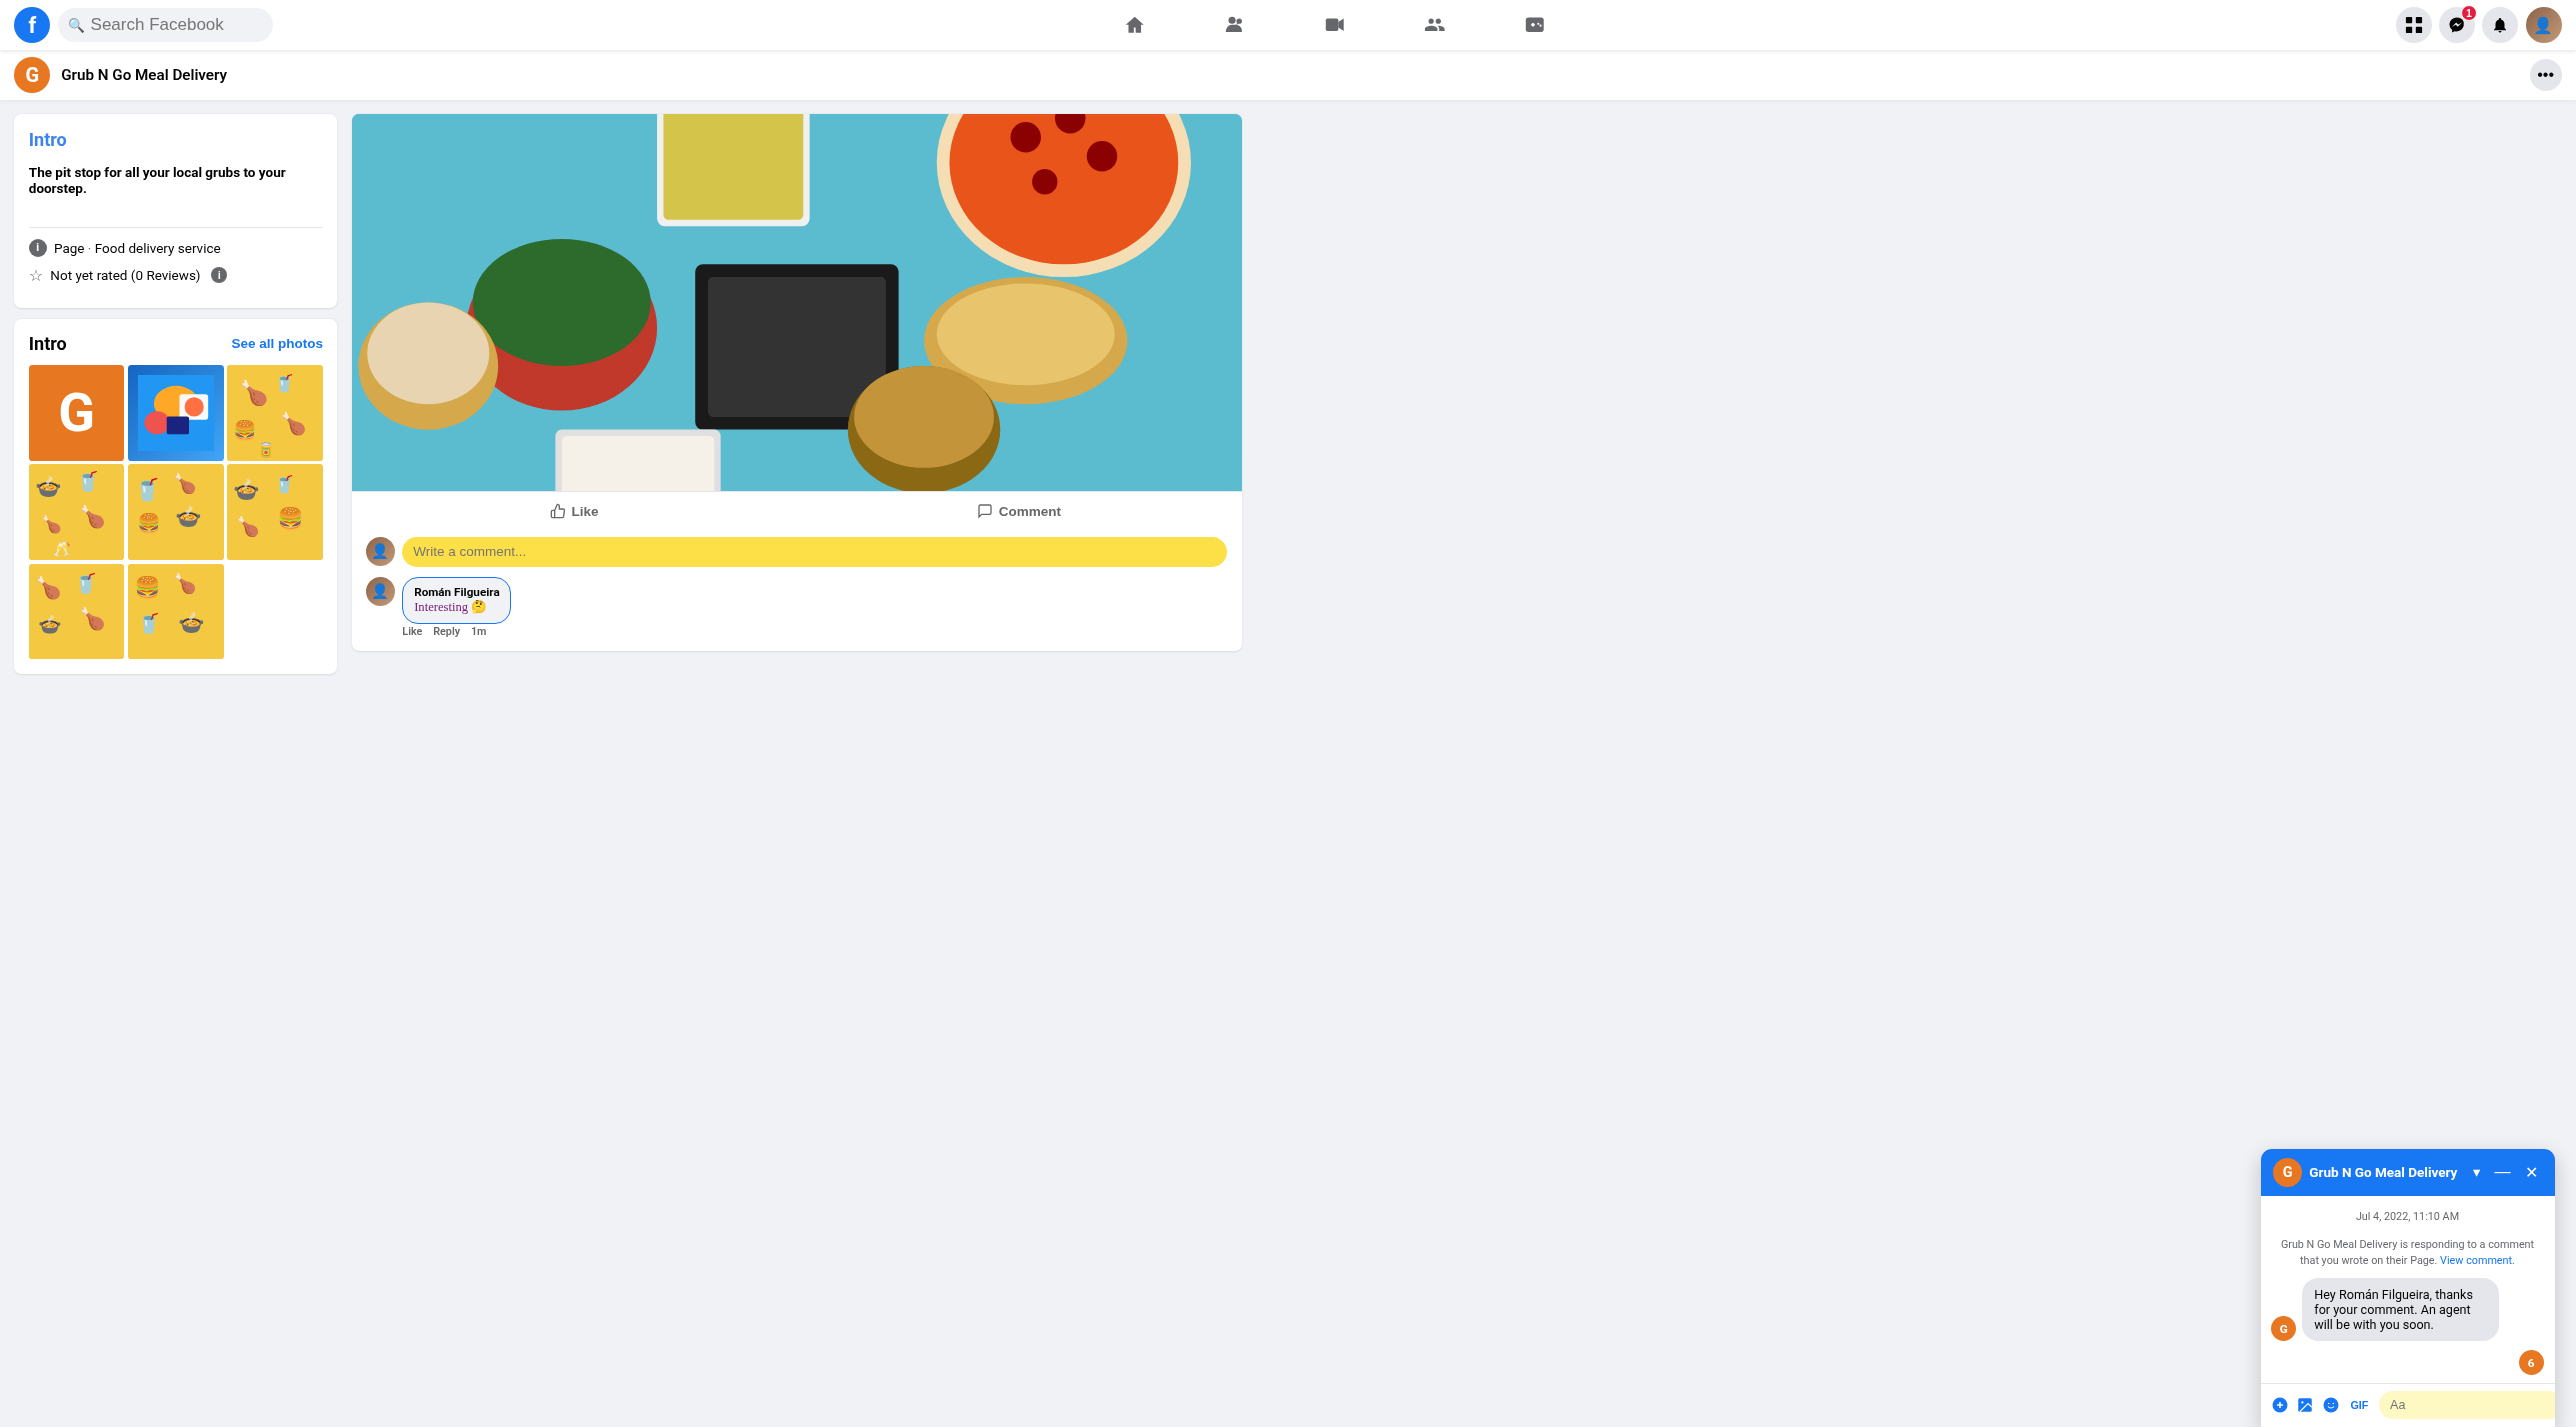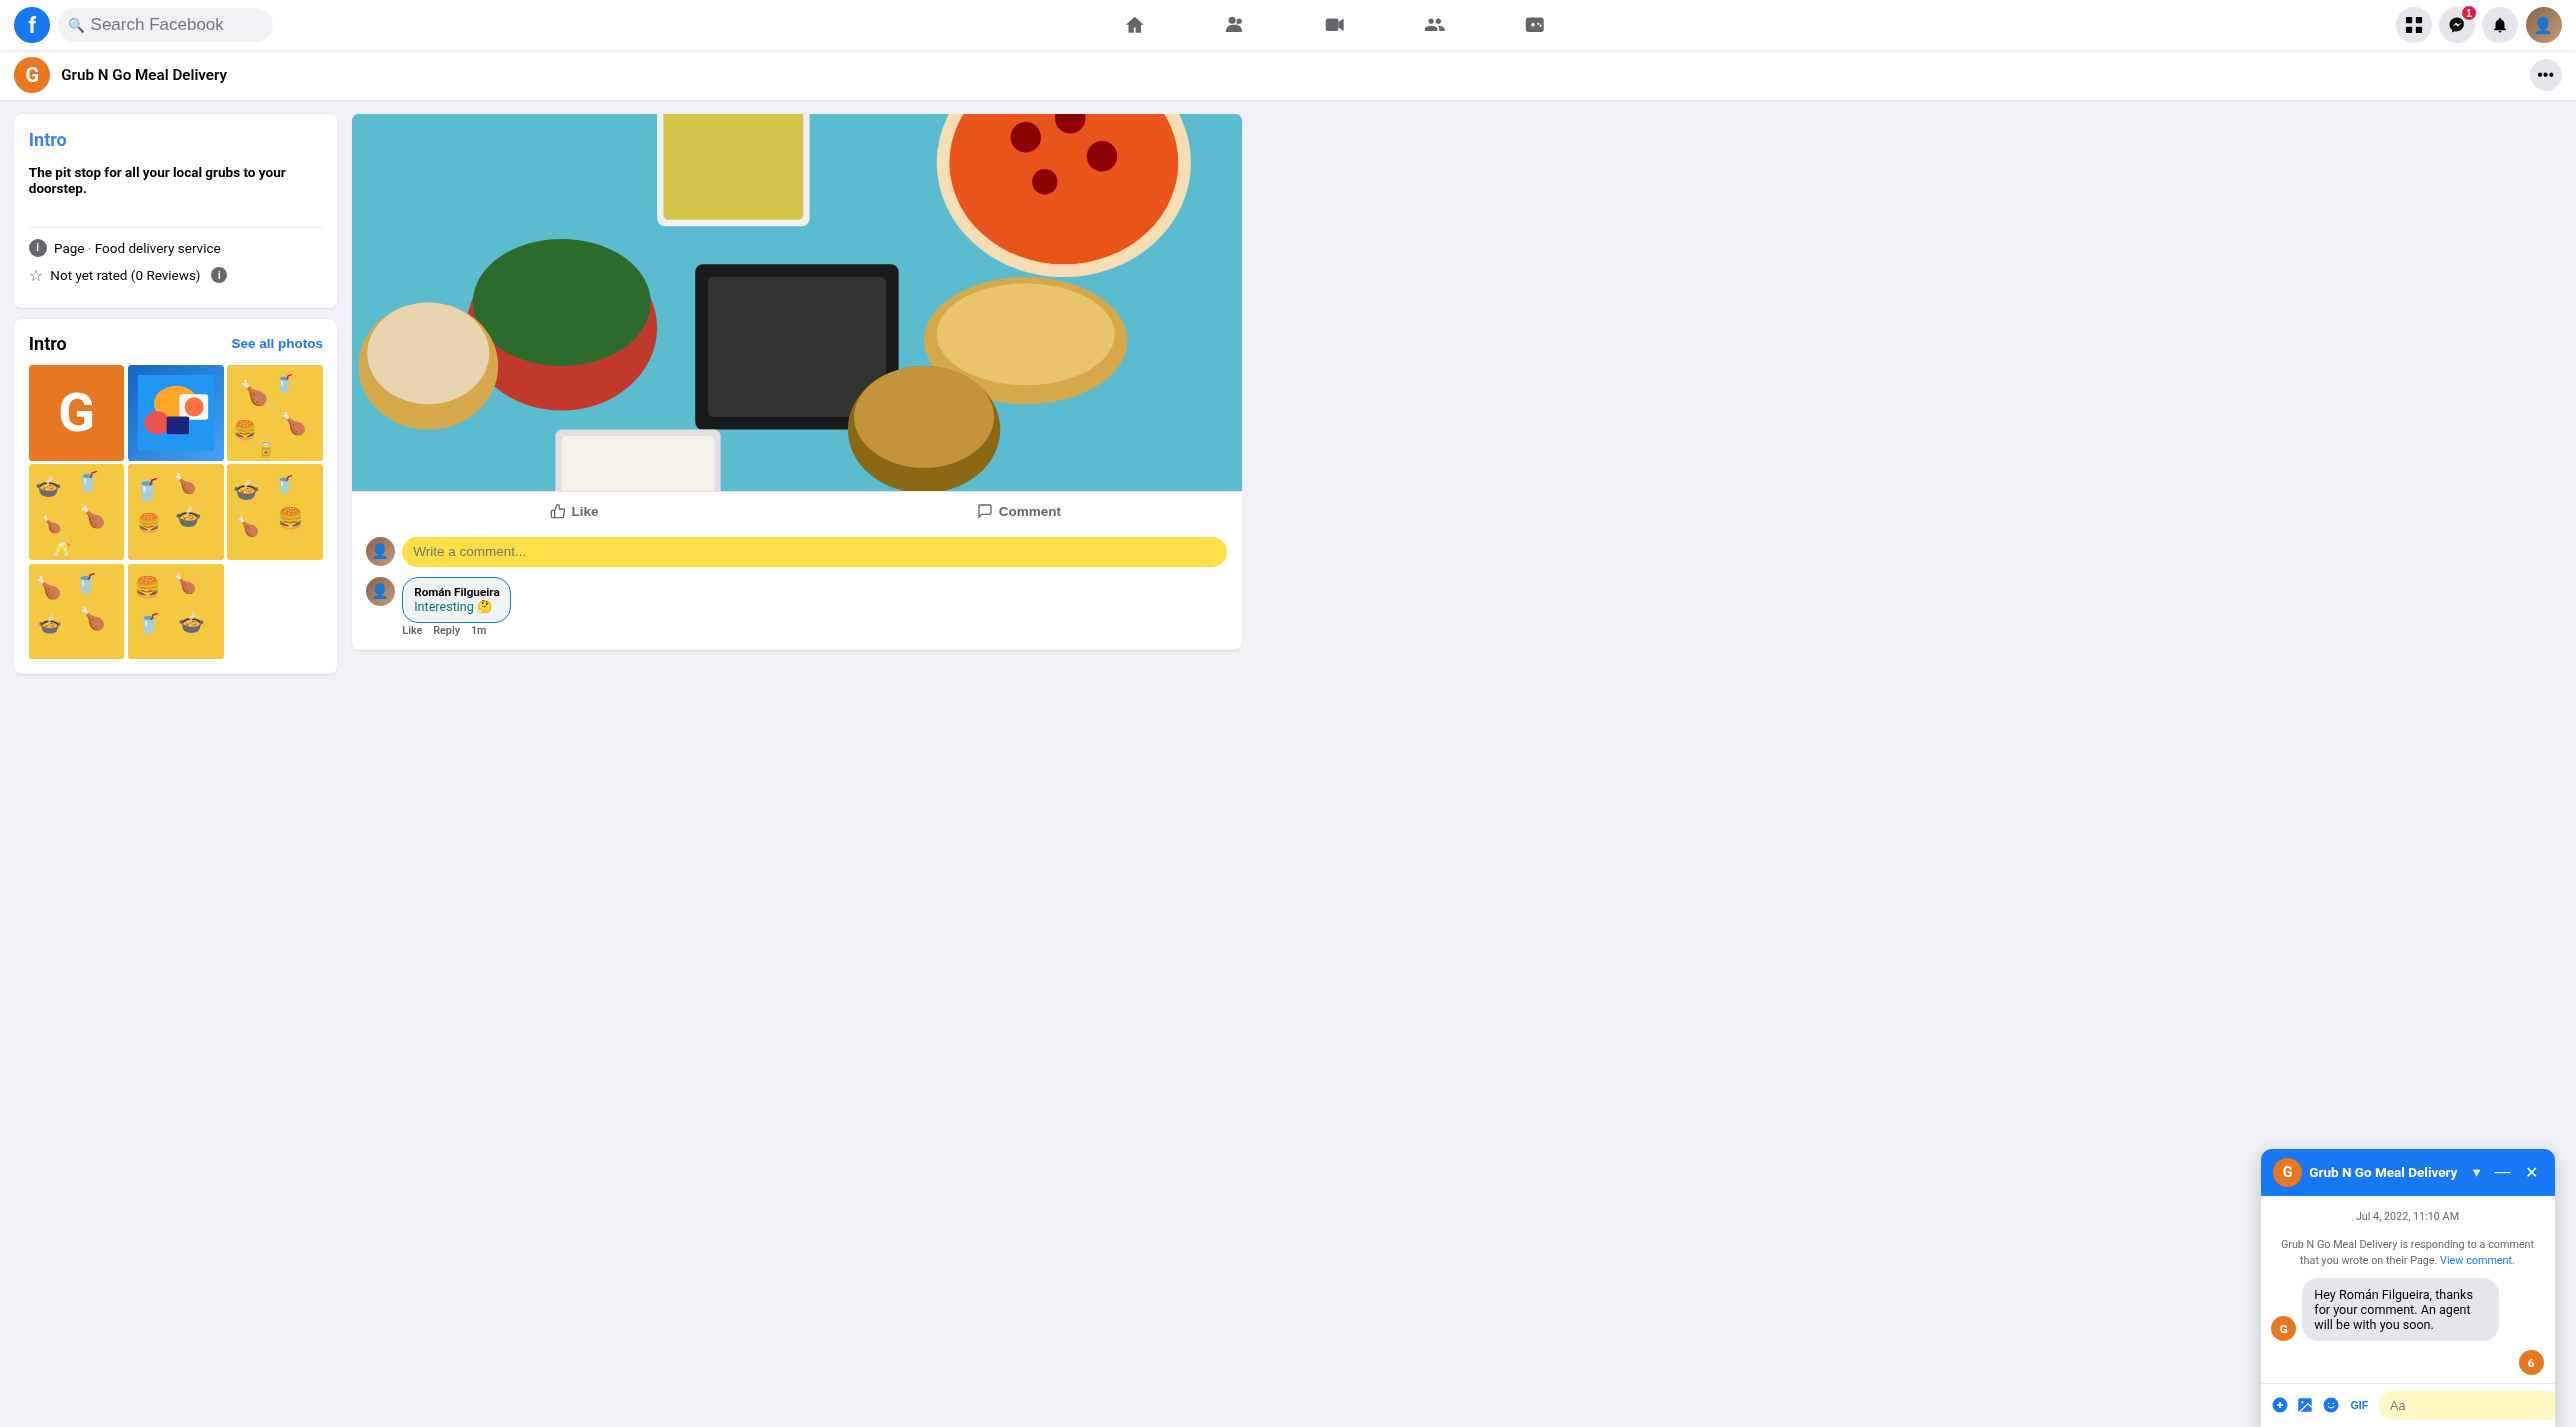--- a/index.html
+++ b/index.html
@@ -83,21 +83,21 @@
     .voucher-text { padding: 10.8px 14.4px 7.2px; font-size: 13.5px; color: #050505; }
     .post-actions { display: flex; border-top: 0.9px solid #e4e6eb; padding: 3.6px 0; }
     .post-action-btn { flex: 1; display: flex; align-items: center; justify-content: center; gap: 5.4px; padding: 7.2px; border: none; background: transparent; cursor: pointer; border-radius: 3.6px; color: #65676b; font-size: 13.5px; font-weight: 600; }
     .comment-section { padding: 7.2px 14.4px; }
     .comment-input-row { display: flex; align-items: center; gap: 7.2px; margin-bottom: 7.2px; }
     .commenter-avatar { width: 29px; height: 29px; border-radius: 50%; background: linear-gradient(135deg, #8B6347, #c49a78); flex-shrink: 0; display: flex; align-items: center; justify-content: center; font-size: 14.4px; }
     .comment-input { flex: 1; background: #fde047; border-radius: 18px; border: none; padding: 7.2px 10.8px; font-size: 13.5px; color: #65676b; outline: none; }
     .comment-row { display: flex; align-items: flex-start; gap: 7.2px; padding: 3.6px 0; }
     .comment-bubble { background: #f0f2f5; border-radius: 16px; padding: 7.2px 10.8px; max-width: 251px; border: 1.8px solid #1877f2; }
     .comment-author { font-weight: 700; font-size: 11.7px; color: #050505; }
-    .comment-text { font-size: 12.6px; color: #0f766e; }
+    .comment-text { font-size: 12.6px; color: #701a75; font-family: Liberation Serif, serif; }
     .comment-meta { display: flex; gap: 10.8px; padding: 1.8px 0; font-size: 10.8px; color: #65676b; }
     .comment-meta span { cursor: pointer; font-weight: 600; }
 
     
     .messenger-popup {
       position: fixed; bottom: 0; right: 21.5px; width: 294px;
       background: #fff; border-radius: 10.8px 10.8px 0 0; box-shadow: 0 7.2px 21.5px rgba(0,0,0,0.2);
       z-index: 200; display: flex; flex-direction: column; overflow: hidden;
     }
     .messenger-header {
@@ -110,21 +110,21 @@
     .messenger-min { color: #fff; font-size: 16px; cursor: pointer; padding: 0 3.6px; background: none; border: none; }
     .messenger-close { color: #fff; font-size: 16px; cursor: pointer; padding: 0 3.6px; background: none; border: none; }
     .messenger-body { flex: 1; padding: 10.8px 10.8px 7.2px; overflow-y: auto; max-height: 305px; display: flex; flex-direction: column; gap: 9px; }
     .msg-date { text-align: center; font-size: 10.8px; color: #65676b; margin: 3.6px 0; }
     .msg-bubble-received { background: #e4e6eb; border-radius: 16px; padding: 9px 12.6px; max-width: 197px; font-size: 12.6px; color: #050505; align-self: flex-end; }
     .msg-context { font-size: 10.8px; color: #65676b; text-align: center; line-height: 1.4; margin: 1.8px 0; }
     .msg-context a { color: #1877f2; text-decoration: none; }
     .msg-bubble-sent-row { display: flex; align-items: flex-end; gap: 5.4px; }
     .msg-bubble-sent { background: #e4e6eb; border-radius: 16px; padding: 9px 12.6px; max-width: 197px; font-size: 12.6px; color: #050505; }
     .msg-sender-avatar { width: 25px; height: 25px; border-radius: 50%; background: #e87722; display: flex; align-items: center; justify-content: center; color: #fff; font-size: 11.7px; font-weight: bold; flex-shrink: 0; }
-    .messenger-footer { border-top: 0.9px solid #e4e6eb; padding: 7.2px 10.8px; display: flex; align-items: flex-end; gap: 7.2px; }
+    .messenger-footer { border-top: 0.9px solid #e4e6eb; padding: 7.2px 10.8px; display: flex; align-items: flex-start; gap: 7.2px; }
     .footer-icon-btn { width: 29px; height: 29px; border-radius: 50%; border: none; background: transparent; cursor: pointer; font-size: 16px; color: #1877f2; display: flex; align-items: center; justify-content: center; }
     .msg-text-input { flex: 1; background: #fef9c3; border: none; border-radius: 18px; padding: 7.2px 10.8px; font-size: 12.6px; color: #65676b; outline: none; }
     .msg-sender-avatar-wrap { position: relative; }
   </style>
 </head>
 <body>
 
 <nav class="top-nav">
   <div class="fb-logo">
     <span>f</span>

